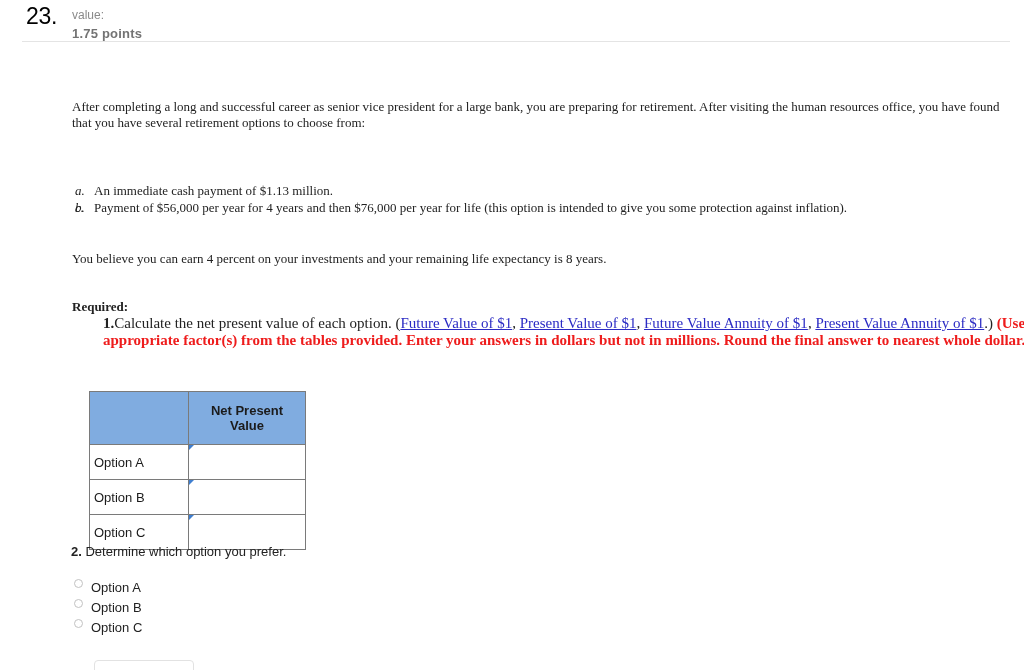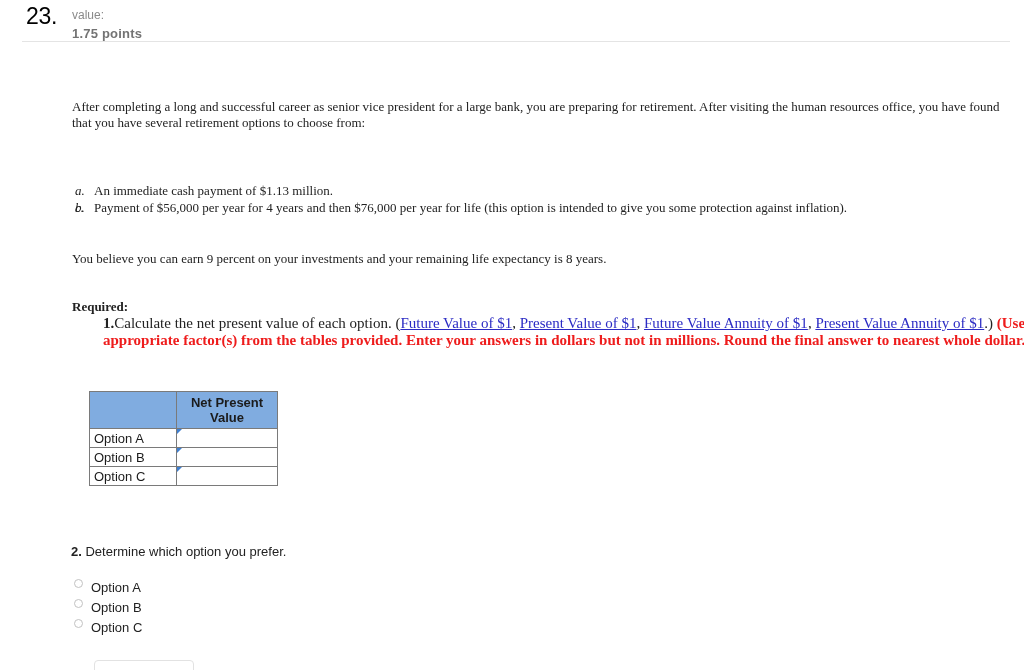--- a/index.html
+++ b/index.html
@@ -125,21 +125,21 @@
   
   .npv-table {
     position: absolute;
     left: 89px;
     top: 391px;
     border-collapse: collapse;
     table-layout: fixed;
   }
   .npv-table td, .npv-table th {
     border: 1px solid #7a7a7a;
-    padding: 0;
+    padding: 8px;
     font-size: 13px;
     vertical-align: middle;
   }
   .npv-table th.hdr-blank {
     width: 82px;
     height: 36px;
     background: #80ace0;
   }
   .npv-table th.hdr-npv {
     width: 100px;
@@ -242,21 +242,21 @@
     </li>
     <li>
       <span class="marker">b.</span>
     </li>
     <li style="width:900px;">
       <span class="marker">c.</span>
       <span>Payment of $56,000 per year for 4 years and then $76,000 per year for life (this option is intended to give you some protection against inflation).</span>
     </li>
   </ul>
 
-  <div class="believe" style="margin-top:35px;">You believe you can earn 9 percent on your investments and your remaining life expectancy is 8 years.</div>
+  <div class="believe" style="margin-top:35px;">You believe you can earn 4 percent on your investments and your remaining life expectancy is 8 years.</div>
 
   <div style="margin-top:32px;">
     <div class="required-head">Required:</div>
     <div class="required-body">
       <span class="num-bold">1.</span><span>Calculate the net present value of each option. (</span><a href="#" class="lnk">Future Value of $1</a><span>, </span><a href="#" class="lnk">Present Value of $1</a><span>, </span><a href="#" class="lnk">Future Value Annuity of $1</a><span>, </span><a href="#" class="lnk">Present Value Annuity of $1</a><span>.) </span><span class="redbold">(Use appropriate factor(s) from the tables provided. Enter your answers in dollars but not in millions. Round the final answer to nearest whole dollar.)</span>
     </div>
   </div>
 
 </div>
 

